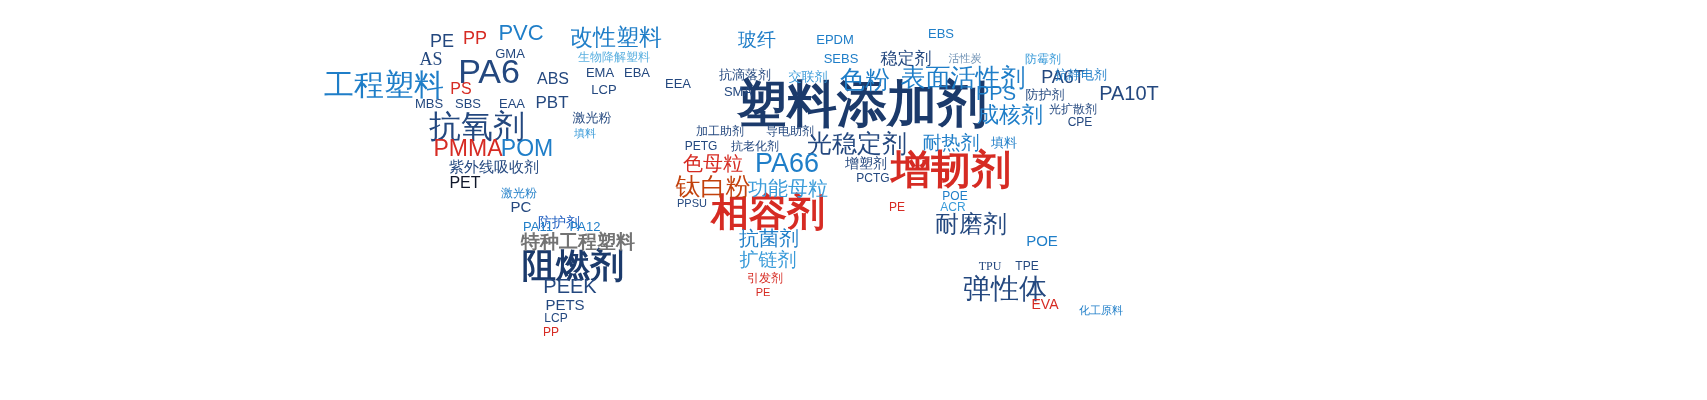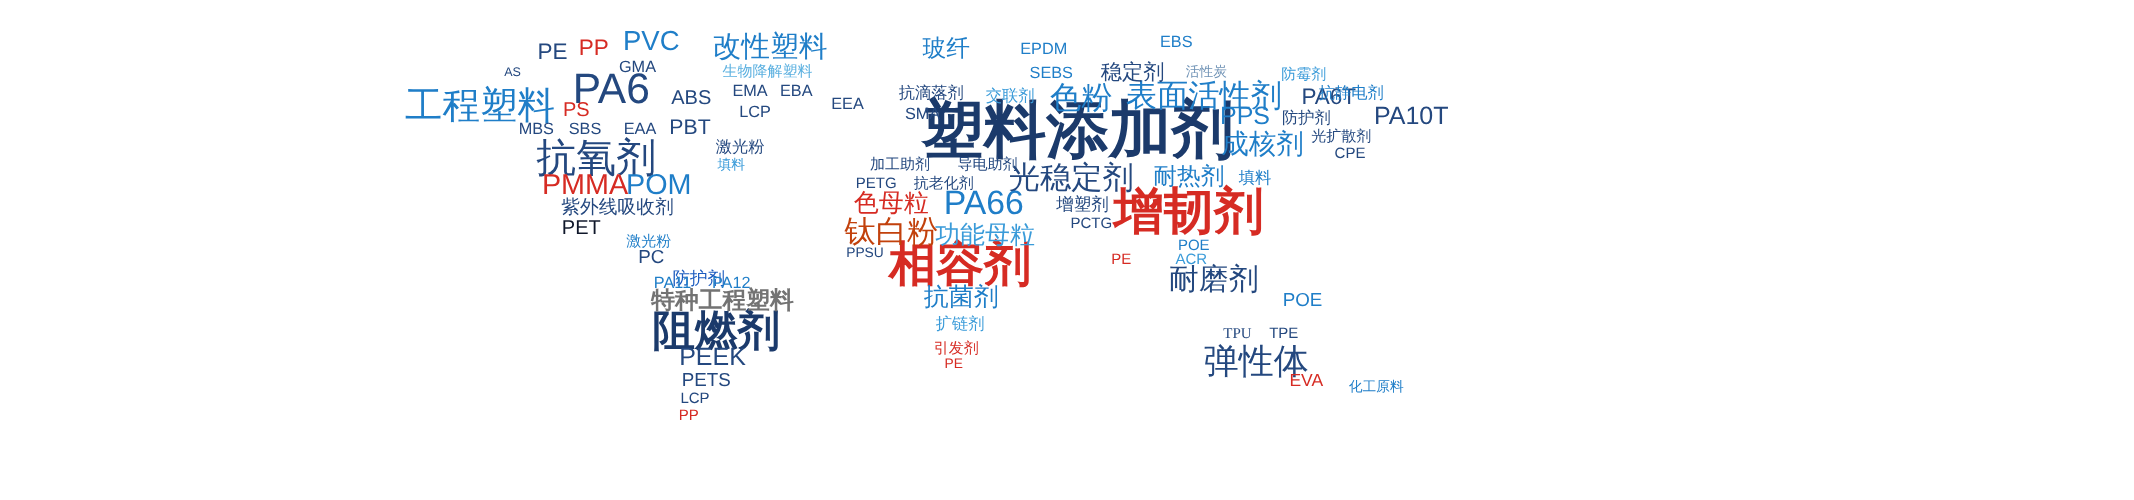--- a/index.html
+++ b/index.html
@@ -64,40 +64,40 @@
     <span class="word" style="left: 494px; top: 166px; font-size: 15px; color: rgb(36, 72, 127); font-weight: 400;">紫外线吸收剂</span>
     <span class="word" style="left: 552px; top: 102px; font-size: 17px; color: rgb(36, 72, 127); font-weight: 400;">PBT</span>
     <span class="word" style="left: 553px; top: 79px; font-size: 16px; color: rgb(36, 72, 127); font-weight: 400;">ABS</span>
     <span class="word" style="left: 465px; top: 183px; font-size: 16px; color: #0f172a; font-weight: 400; text-align: right;">PET</span>
     <span class="word" style="left: 565px; top: 304px; font-size: 15px; color: rgb(36, 72, 127); font-weight: 400;">PETS</span>
     <span class="word" style="left: 521px; top: 206px; font-size: 15px; color: rgb(36, 72, 127); font-weight: 400;">PC</span>
     <span class="word" style="left: 1042px; top: 240px; font-size: 15px; color: rgb(31, 126, 200); font-weight: 400;">POE</span>
     <span class="word" style="left: 475px; top: 38px; font-size: 18px; color: rgb(214, 43, 35); font-weight: 400;">PP</span>
     <span class="word" style="left: 442px; top: 41px; font-size: 18px; color: rgb(36, 72, 127); font-weight: 400;">PE</span>
     <span class="word" style="left: 461px; top: 89px; font-size: 16px; color: rgb(214, 43, 35); font-weight: 400;">PS</span>
-    <span class="word" style="left: 410px; top: 59px; font-size: 10px; color: rgb(36, 72, 127); font-weight: 400;">AS</span>
+    <span class="word" style="left: 431px; top: 59px; font-size: 18px; color: rgb(36, 72, 127); font-weight: 400; font-family: Liberation Serif, serif;">AS</span>
     <span class="word" style="left: 1045px; top: 304px; font-size: 14px; color: rgb(214, 43, 35); font-weight: 400;">EVA</span>
     <span class="word" style="left: 1081px; top: 74px; font-size: 13px; color: rgb(31, 126, 200); font-weight: 400;">抗静电剂</span>
     <span class="word" style="left: 1045px; top: 94px; font-size: 13px; color: rgb(36, 72, 127); font-weight: 400;">防护剂</span>
     <span class="word" style="left: 559px; top: 222px; font-size: 14px; color: rgb(27, 91, 191); font-weight: 400;">防护剂</span>
     <span class="word" style="left: 1043px; top: 59px; font-size: 12px; color: rgb(58, 155, 217); font-weight: 400;">防霉剂</span>
     <span class="word" style="left: 866px; top: 163px; font-size: 14px; color: rgb(36, 72, 127); font-weight: 400;">增塑剂</span>
     <span class="word" style="left: 1073px; top: 109px; font-size: 12px; color: rgb(36, 72, 127); font-weight: 400;">光扩散剂</span>
     <span class="word" style="left: 808px; top: 76px; font-size: 13px; color: rgb(58, 155, 217); font-weight: 400;">交联剂</span>
     <span class="word" style="left: 745px; top: 74px; font-size: 13px; color: rgb(36, 72, 127); font-weight: 400;">抗滴落剂</span>
     <span class="word" style="left: 755px; top: 146px; font-size: 12px; color: rgb(36, 72, 127); font-weight: 400;">抗老化剂</span>
     <span class="word" style="left: 790px; top: 131px; font-size: 12px; color: rgb(36, 72, 127); font-weight: 400;">导电助剂</span>
     <span class="word" style="left: 720px; top: 131px; font-size: 12px; color: rgb(36, 72, 127); font-weight: 400;">加工助剂</span>
     <span class="word" style="left: 614px; top: 57px; font-size: 12px; color: rgb(91, 176, 224); font-weight: 400;">生物降解塑料</span>
     <span class="word" style="left: 519px; top: 193px; font-size: 12px; color: rgb(31, 126, 200); font-weight: 400;">激光粉</span>
     <span class="word" style="left: 592px; top: 117px; font-size: 13px; color: rgb(36, 72, 127); font-weight: 400;">激光粉</span>
     <span class="word" style="left: 585px; top: 133px; font-size: 11px; color: rgb(58, 155, 217); font-weight: 400;">填料</span>
     <span class="word" style="left: 1004px; top: 142px; font-size: 13px; color: rgb(31, 126, 200); font-weight: 400;">填料</span>
     <span class="word" style="left: 965px; top: 58px; font-size: 11px; color: rgb(111, 146, 181); font-weight: 400;">活性炭</span>
-    <span class="word" style="left: 768px; top: 259px; font-size: 13px; color: rgb(58, 155, 217); font-weight: 400;">扩链剂</span>
+    <span class="word" style="left: 768px; top: 259px; font-size: 19px; color: rgb(58, 155, 217); font-weight: 400;">扩链剂</span>
     <span class="word" style="left: 765px; top: 278px; font-size: 12px; color: rgb(214, 43, 35); font-weight: 400;">引发剂</span>
     <span class="word" style="left: 1101px; top: 310px; font-size: 11px; color: rgb(31, 126, 200); font-weight: 400;">化工原料</span>
     <span class="word" style="left: 841px; top: 58px; font-size: 13px; color: rgb(31, 126, 200); font-weight: 400;">SEBS</span>
     <span class="word" style="left: 835px; top: 39px; font-size: 13px; color: rgb(31, 126, 200); font-weight: 400;">EPDM</span>
     <span class="word" style="left: 941px; top: 33px; font-size: 13px; color: rgb(31, 126, 200); font-weight: 400;">EBS</span>
     <span class="word" style="left: 738px; top: 91px; font-size: 13px; color: rgb(36, 72, 127); font-weight: 400;">SMA</span>
     <span class="word" style="left: 678px; top: 83px; font-size: 13px; color: rgb(36, 72, 127); font-weight: 400;">EEA</span>
     <span class="word" style="left: 600px; top: 72px; font-size: 13px; color: rgb(36, 72, 127); font-weight: 400;">EMA</span>
     <span class="word" style="left: 637px; top: 72px; font-size: 13px; color: rgb(36, 72, 127); font-weight: 400;">EBA</span>
     <span class="word" style="left: 604px; top: 89px; font-size: 13px; color: rgb(36, 72, 127); font-weight: 400;">LCP</span>

